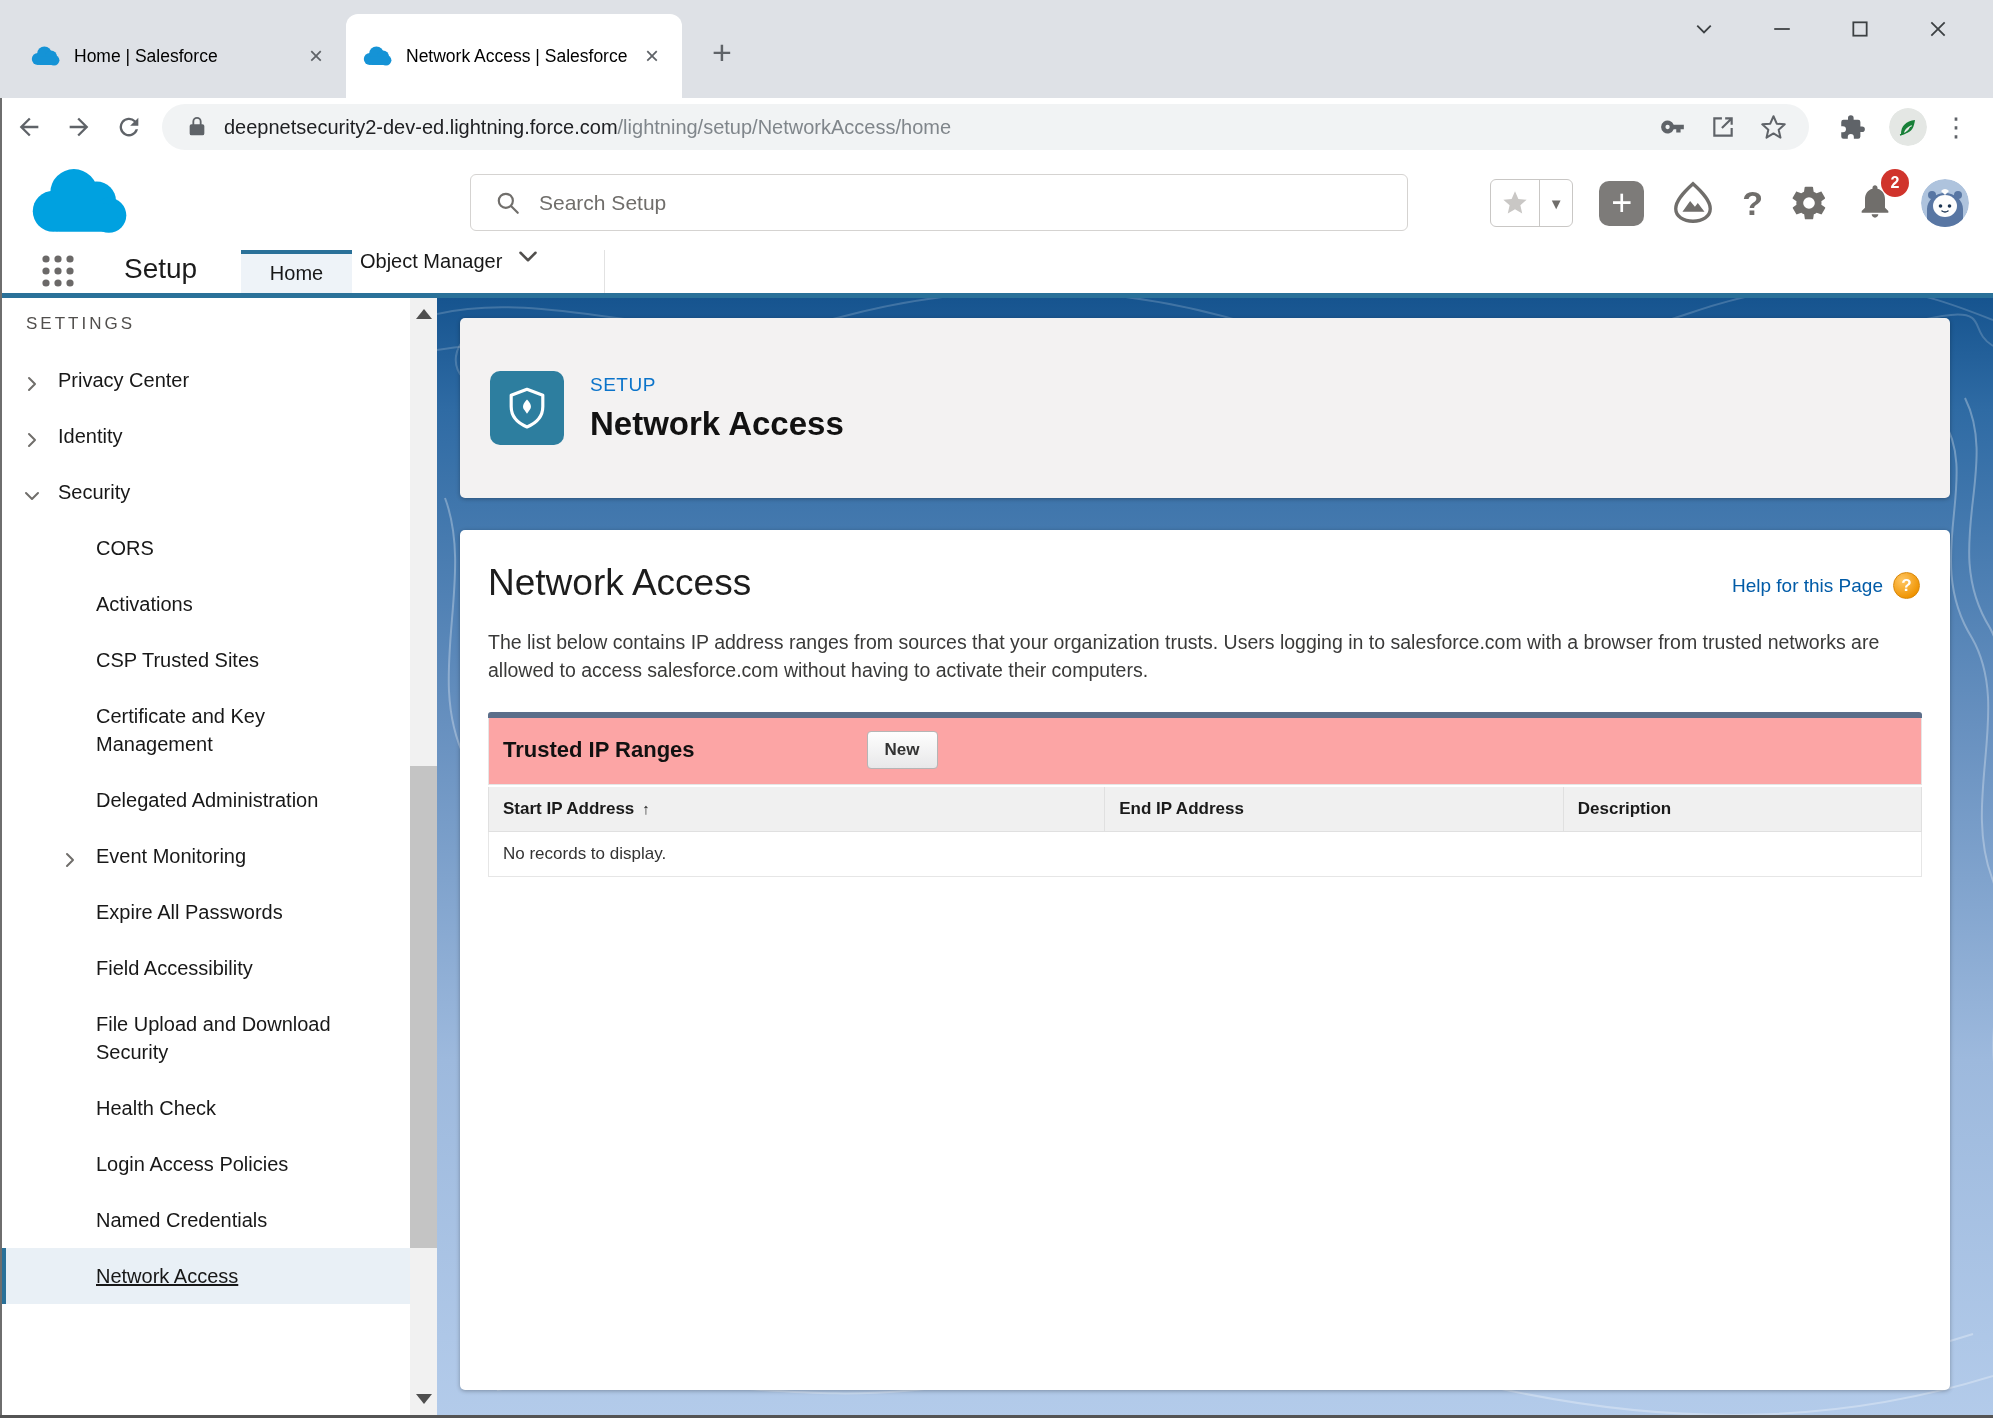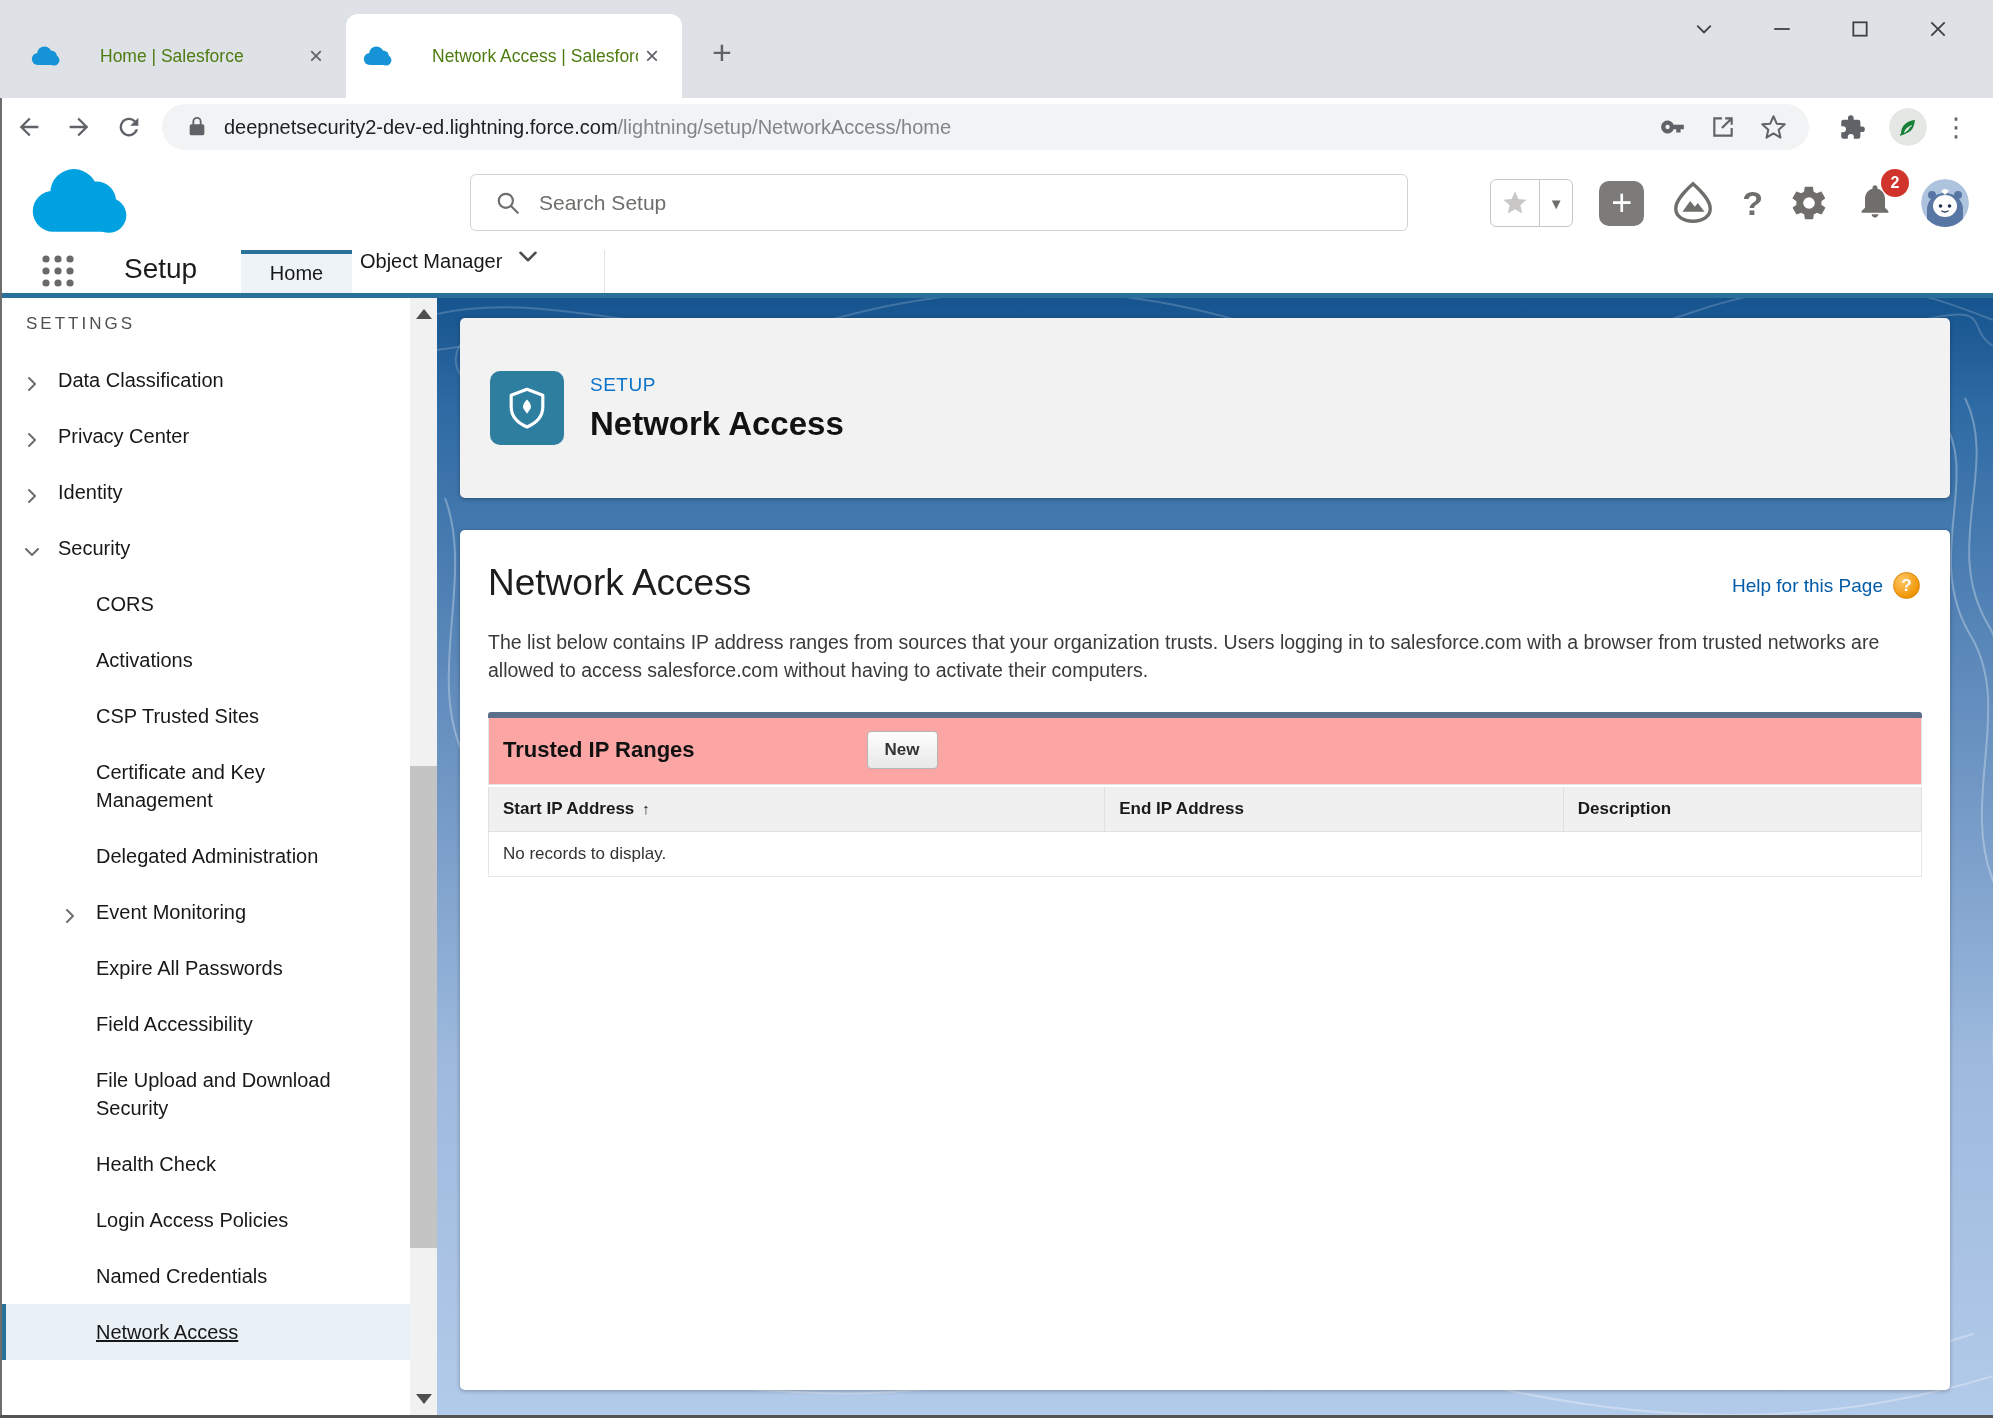--- a/index.html
+++ b/index.html
@@ -7,21 +7,21 @@
     position:relative; width:1993px; height:1418px; overflow:hidden;
     font-family:"Liberation Sans", sans-serif; background:#fff;
     -webkit-font-smoothing:antialiased;
   }
   
   .tabstrip { position:absolute; top:0; left:0; right:0; height:98px; background:#dee1e6; }
   .tab { position:absolute; top:14px; height:84px; display:flex; align-items:center; padding:0 16px; box-sizing:border-box; cursor:pointer; }
   .tab-inactive { left:14px; width:332px; }
   .tab-active { left:346px; width:336px; background:#fff; border-radius:12px 12px 0 0; }
   .favicon { width:30px; height:24px; margin-right:14px; flex:0 0 auto; }
-  .tab-title { flex:1; font-size:17.5px; color:#4d7c0f; white-space:nowrap; overflow:hidden;margin-left:26px; }
+  .tab-title { flex:1; font-size:17.5px; color:#000000; white-space:nowrap; overflow:hidden; }
   .tab-close { width:28px; height:28px; border-radius:50%; display:flex; align-items:center; justify-content:center; font-size:24px; color:#5f6368; line-height:1; }
   .newtab-btn { position:absolute; left:702px; top:32px; width:40px; height:40px; display:flex; align-items:center; justify-content:center; font-size:34px; color:#5f6368; border-radius:50%; cursor:pointer; }
   .win-controls { position:absolute; top:6px; right:16px; display:flex; height:46px; align-items:center; }
   .win-btn { width:78px; height:46px; display:flex; align-items:center; justify-content:center; color:#3c4043; cursor:pointer; }
   
   .toolbar { position:absolute; top:98px; left:0; right:0; height:58px; background:#fff; display:flex; align-items:center; }
   .tb-icon { width:42px; height:42px; margin-left:8px; display:flex; align-items:center; justify-content:center; color:#5f6368; border-radius:50%; cursor:pointer; flex:0 0 auto; }
   .omnibox { margin-left:12px; flex:1; height:46px; background:#f1f3f4; border-radius:23px; display:flex; align-items:center; padding:0 18px; box-sizing:border-box; cursor:text; }
   .omni-lock { margin:0 16px 0 6px; display:flex; }
   .url-text { flex:1; font-size:20px; color:#202124; white-space:nowrap; overflow:hidden; }
@@ -309,23 +309,20 @@
         </svg>
     </div>
     <span class="nav-divider"></span>
   </div>
 
   <div class="content">
 
     <div class="sidebar">
       <div class="sidebar-heading">SETTINGS</div>
       <div>
-          <div class="nav-item"><span class="chev"><svg viewBox="0 0 16 16" width="16" height="16">
-                <path d="M5 2l6 6-6 6" fill="none" stroke="#706e6b" stroke-width="2" stroke-linecap="round" stroke-linejoin="round"></path>
-              </svg></span><span class="nav-label">Data Classification</span></div>
           <div class="nav-item"><span class="chev"><svg viewBox="0 0 16 16" width="16" height="16">
                 <path d="M5 2l6 6-6 6" fill="none" stroke="#706e6b" stroke-width="2" stroke-linecap="round" stroke-linejoin="round"></path>
               </svg></span><span class="nav-label">Privacy Center</span></div>
           <div class="nav-item"><span class="chev"><svg viewBox="0 0 16 16" width="16" height="16">
                 <path d="M5 2l6 6-6 6" fill="none" stroke="#706e6b" stroke-width="2" stroke-linecap="round" stroke-linejoin="round"></path>
               </svg></span><span class="nav-label">Identity</span></div>
           <div class="nav-item"><span class="chev down"><svg viewBox="0 0 16 16" width="16" height="16">
                 <path d="M5 2l6 6-6 6" fill="none" stroke="#706e6b" stroke-width="2" stroke-linecap="round" stroke-linejoin="round"></path>
               </svg></span><span class="nav-label">Security</span></div>
           <div class="nav-item sub"><span class="nav-label">CORS</span></div>

